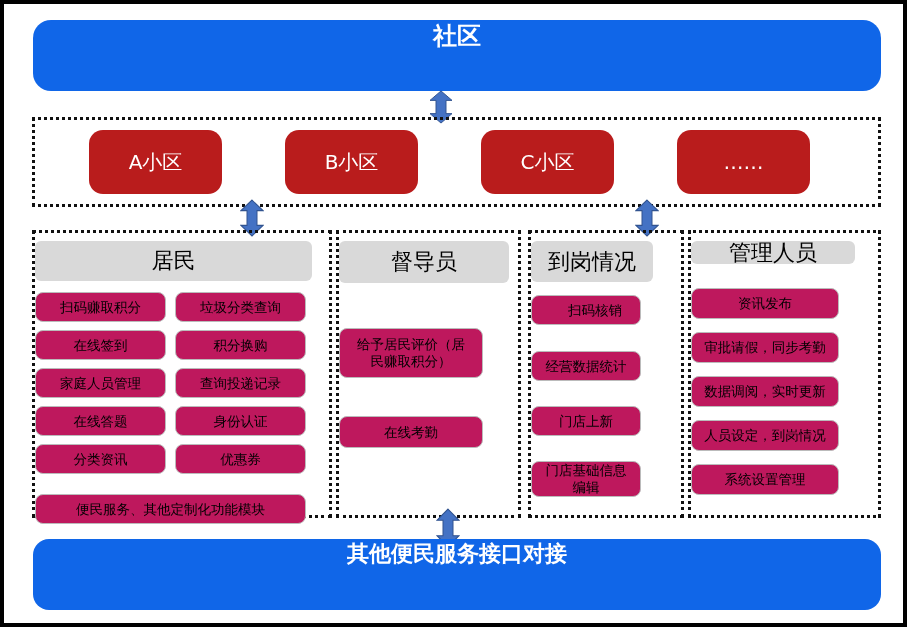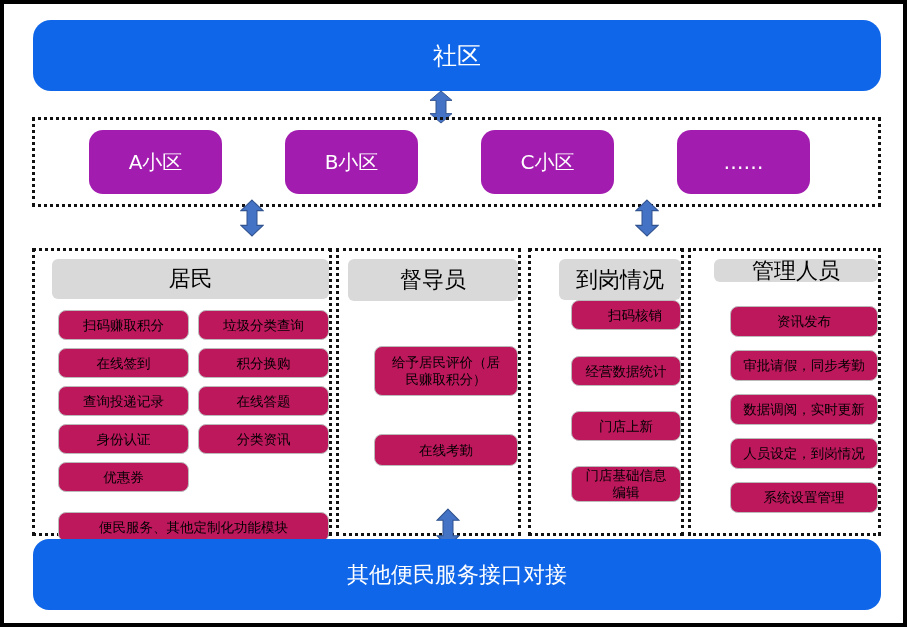--- a/index.html
+++ b/index.html
@@ -3,37 +3,37 @@
 <meta charset="utf-8">
 <style>
   html,body{margin:0;padding:0;background:#fff;}
   .frame{
     position:relative;width:907px;height:627px;box-sizing:border-box;
     border:4px solid #000;background:#fff;overflow:hidden;
     font-family:"DejaVu Sans","Liberation Sans",sans-serif;color:#000;
   }
   .bluebar{
     position:absolute;background:#1066E8;color:#fff;
-    display:flex;align-items:center;justify-content:center;
-    font-weight:400;
+    display:flex;justify-content:center;
+    font-weight:700;
   }
   #top-bar{left:29px;top:16px;width:848px;height:71px;border-radius:18px;font-size:24px;}
   #footer-bar{left:29px;top:535px;width:848px;height:71px;border-radius:16px;font-size:22px;}
   #districts-box{
     position:absolute;left:28px;top:113px;width:849px;height:90px;box-sizing:border-box;
     border:3px dotted #111;display:flex;align-items:center;justify-content:space-between;
     padding:0 68px 0 54px;
   }
   .district{
-    width:133px;height:64px;background:#a21caf;color:#fff;border-radius:14px;
+    width:133px;height:64px;background:#b91c1c;color:#fff;border-radius:14px;
     display:flex;align-items:center;justify-content:center;font-size:20px;flex:0 0 auto;
   }
   .col{
-    position:absolute;top:244px;height:288px;box-sizing:border-box;border:3px dotted #111;
-    display:flex;flex-direction:column;align-items:flex-end;
+    position:absolute;top:226px;height:288px;box-sizing:border-box;border:3px dotted #111;
+    display:flex;flex-direction:column;align-items:flex-start;
   }
   #col-residents{left:28px;width:300px;}
   #col-supervisor{left:332px;width:185px;}
   #col-merchant{left:524px;width:156px;}
   #col-admin{left:684px;width:193px;}
   .col-header{
     background:#D9D9D9;border-radius:6px;display:flex;align-items:center;justify-content:center;
     font-size:22px;color:#000;margin-top:8px;flex:0 0 auto;
   }
   #col-residents .col-header{width:277px;height:40px;}
@@ -44,21 +44,21 @@
     background:#be185d;border:1px solid #BBBBBB;border-radius:8px;box-sizing:border-box;
     display:flex;align-items:center;justify-content:center;text-align:center;
     font-size:13.5px;line-height:1.25;color:#000;white-space:pre-line;flex:0 0 auto;
   }
   .res-grid{display:grid;grid-template-columns:131px 131px;column-gap:9px;row-gap:8px;margin-top:11px;}
   .res-grid .item{width:131px;height:30px;}
   .res-full{width:271px;height:30px;margin-top:20px;}
   .sup-item1{width:144px;height:50px;margin-top:45px;}
   .sup-item2{width:144px;height:32px;margin-top:38px;}
   .mer-item{width:110px;height:30px;}
-  .mer-1{padding-left:18px;}
+  .mer-1{margin-top:13px;padding-left:18px;}
   .mer-2{margin-top:26px;}
   .mer-3{margin-top:25px;}
   .mer-4{margin-top:25px;height:36px;}
   .adm-item{width:148px;height:31px;}
   .adm-1{margin-top:24px;}
   .adm-2,.adm-3,.adm-4,.adm-5{margin-top:13px;}
   .varrow{position:absolute;width:24px;}
   #arrow-top{left:425px;top:86px;height:34px;}
   #arrow-mid-1{left:236px;top:195px;height:38px;}
   #arrow-mid-2{left:631px;top:195px;height:38px;}
@@ -108,20 +108,21 @@
 
   <div class="col" id="col-residents">
     <div class="col-header">
       <span>居民</span>
     </div>
     <div class="res-grid">
       <div class="item">扫码赚取积分</div>
       <div class="item">垃圾分类查询</div>
       <div class="item">在线签到</div>
       <div class="item">积分换购</div>
+      <div class="item">家庭人员管理</div>
       <div class="item">查询投递记录</div>
       <div class="item">在线答题</div>
       <div class="item">身份认证</div>
       <div class="item">分类资讯</div>
       <div class="item">优惠券</div>
     </div>
     <div class="item res-full">便民服务、其他定制化功能模块</div>
   </div>
 
   <div class="col" id="col-supervisor">

